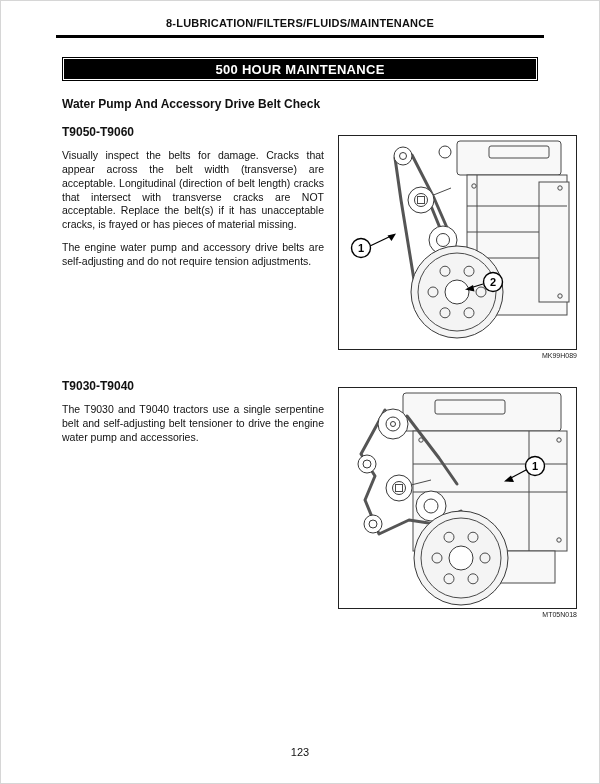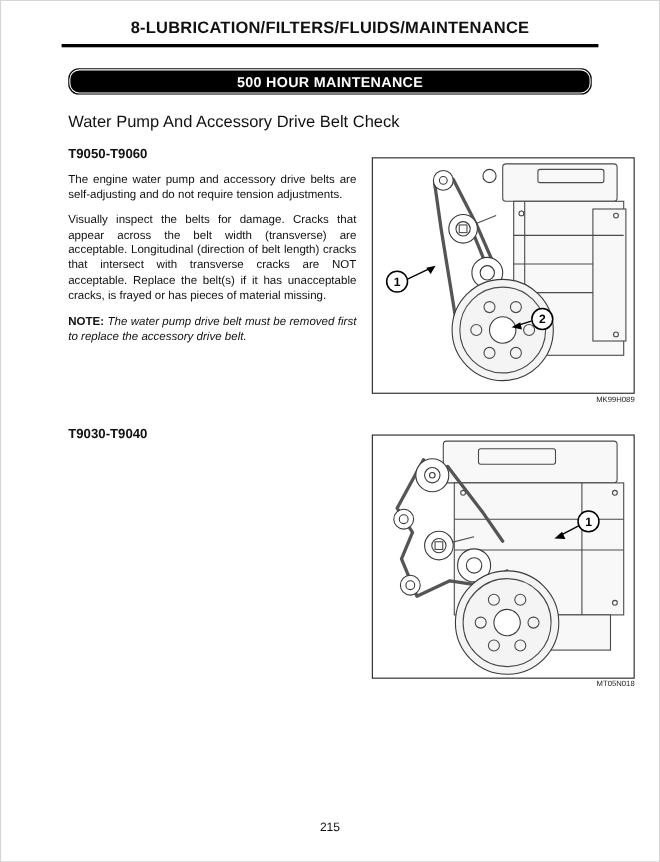--- a/index.html
+++ b/index.html
@@ -9,39 +9,39 @@
     margin:0 auto;
     background:#ffffff;
     box-shadow:inset 0 0 0 1px #d6d6d6;
     font-family:"Liberation Sans", sans-serif;
     color:#111;
     overflow:hidden;
   }
   .running-head{
     padding-top:17px;
     text-align:center;
-    font-size:15px;
+    font-size:11px;
     font-weight:bold;
     letter-spacing:.2px;
   }
   .head-rule{
     width:488px;height:3px;background:#000;
     margin:6px auto 0 auto;
   }
   .banner{
     width:476px;height:24px;
     margin:19px auto 16px auto;
     background:#000;
     box-shadow:inset 0 0 0 1px #000, inset 0 0 0 2px #fff;
     display:flex;align-items:center;justify-content:center;
-    color:#fff;font-size:13px;font-weight:bold;letter-spacing:.3px;border-radius:10px;
+    color:#fff;font-size:13px;font-weight:bold;letter-spacing:.3px;
   }
   .doc-title{
     margin:16px 25px 0 62px;
-    font-size:15px;font-weight:normal;
+    font-size:12px;font-weight:bold;
   }
   .row{
     display:flex;
     margin:12px 23px 0 62px;
     gap:14px;
     justify-content:space-between;
   }
   .text-col{width:262px;flex:0 0 262px;}
   .fig-col{width:239px;flex:0 0 239px;}
   .sub-head{
@@ -94,23 +94,22 @@
   <div class="running-head">8-LUBRICATION/FILTERS/FLUIDS/MAINTENANCE</div>
   <div class="head-rule"></div>
 
   <div class="banner">500 HOUR MAINTENANCE</div>
 
   <div class="doc-title">Water Pump And Accessory Drive Belt Check</div>
 
   <div class="row">
     <div class="text-col">
       <div class="sub-head">T9050-T9060</div>
+      <p>Visually inspect the belts for damage. Cracks that appear across the belt width (transverse) are acceptable. Longitudinal (direction of belt length) cracks that intersect with transverse cracks are NOT acceptable. Replace the belt(s) if it has unacceptable cracks, is frayed or has pieces of material missing.</p>
       <p>The engine water pump and accessory drive belts are self-adjusting and do not require tension adjustments.</p>
-      <p>Visually inspect the belts for damage. Cracks that appear across the belt width (transverse) are acceptable. Longitudinal (direction of belt length) cracks that intersect with transverse cracks are NOT acceptable. Replace the belt(s) if it has unacceptable cracks, is frayed or has pieces of material missing.</p>
-      <p class="note"><b>NOTE:</b> <i>The water pump drive belt must be removed first to replace the accessory drive belt.</i></p>
     </div>
     <div class="fig-col">
       <div class="fig-box fig1-box">
         <svg width="237" height="213" viewBox="0 0 237 213">
 
           <g>
             <rect class="blockfill" x="118" y="5" width="104" height="34" rx="3"></rect>
             <rect class="blockfill" x="128" y="39" width="100" height="140"></rect>
             <rect class="blockfill" x="200" y="46" width="30" height="120"></rect>
             <line class="art" x1="128" y1="70" x2="228" y2="70"></line>
@@ -167,20 +166,21 @@
           </g>
         </svg>
       </div>
       <div class="fig-caption">MK99H089</div>
     </div>
   </div>
 
   <div class="row row2">
     <div class="text-col">
       <div class="sub-head">T9030-T9040</div>
+      <p>The T9030 and T9040 tractors use a single serpentine belt and self-adjusting belt tensioner to drive the engine water pump and accessories.</p>
     </div>
     <div class="fig-col">
       <div class="fig-box fig2-box">
         <svg width="237" height="220" viewBox="0 0 237 220">
 
           <g>
             <rect class="blockfill" x="64" y="5" width="158" height="38" rx="3"></rect>
             <rect class="blockfill" x="74" y="43" width="154" height="120"></rect>
             <rect class="blockfill" x="96" y="163" width="120" height="32"></rect>
             <line class="art" x1="74" y1="76" x2="228" y2="76"></line>
@@ -228,15 +228,15 @@
             <polygon class="arrowhead" points="165,93.5 172,87.5 175,94"></polygon>
             <circle class="callout-circle" cx="196" cy="78" r="9.5"></circle>
             <text class="callout-num" x="196" y="82" text-anchor="middle">1</text>
           </g>
         </svg>
       </div>
       <div class="fig-caption">MT05N018</div>
     </div>
   </div>
 
-  <div class="footer">215</div>
+  <div class="footer">123</div>
 
 </div>
 
 </body></html>

